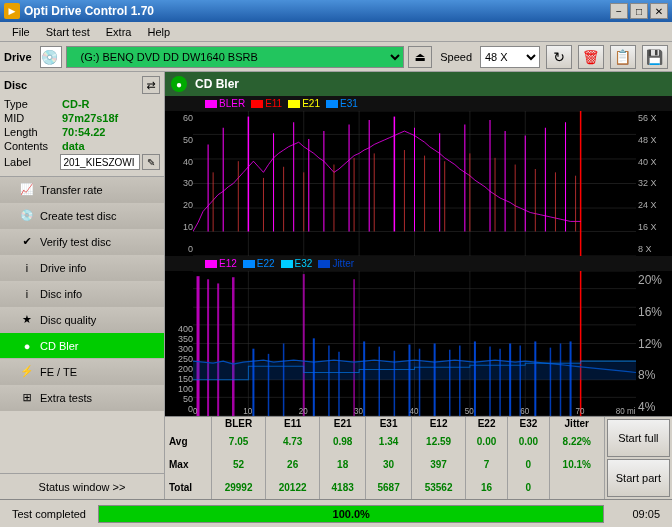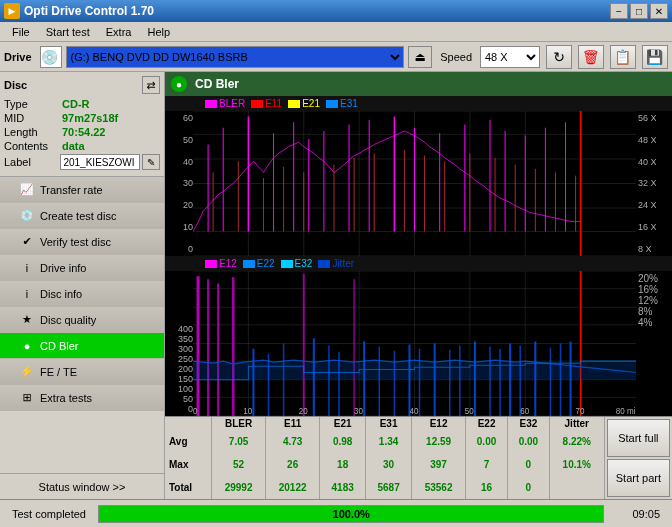--- a/index.html
+++ b/index.html
@@ -41,23 +41,23 @@
       padding: 2px 4px;
       border-bottom: 1px solid #a0a0a0;
       gap: 4px;
     }
     .drive-label { font-size: 11px; font-weight: bold; margin-right: 4px; }
     .drive-icon { width: 22px; height: 22px; border: 1px solid #888; background: #fff; display: flex; align-items: center; justify-content: center; font-size: 14px; }
     .drive-select {
       flex: 1;
       height: 22px;
       border: 1px solid #888;
-      background: #1d4ed8;
+      background: #22c55e;
       font-size: 11px;
-      padding: 0 0;
+      padding: 0 10px;
     }
     .eject-btn { width: 24px; height: 22px; border: 1px solid #888; background: #d4d0c8; display: flex; align-items: center; justify-content: center; cursor: pointer; font-size: 12px; }
     .speed-label { font-size: 11px; margin: 0 4px; }
     .speed-select { width: 60px; height: 22px; border: 1px solid #888; background: white; font-size: 11px; }
     .toolbar-btn { width: 26px; height: 24px; border: 1px solid #888; background: linear-gradient(to bottom, #f0f0f0, #d4d0c8); display: flex; align-items: center; justify-content: center; cursor: pointer; font-size: 14px; margin-left: 2px; }
 
     
     .main { display: flex; height: calc(527px - 22px - 20px - 30px - 28px); }
 
     
@@ -533,21 +533,21 @@
           <text x="50" y="138" fill="#aaa" font-size="8">10</text>
           <text x="105" y="138" fill="#aaa" font-size="8">20</text>
           <text x="160" y="138" fill="#aaa" font-size="8">30</text>
           <text x="215" y="138" fill="#aaa" font-size="8">40</text>
           <text x="270" y="138" fill="#aaa" font-size="8">50</text>
           <text x="325" y="138" fill="#aaa" font-size="8">60</text>
           <text x="380" y="138" fill="#aaa" font-size="8">70</text>
           <text x="420" y="138" fill="#aaa" font-size="8">80 min</text>
         </svg>
 
-        <div style="width:36px; display:flex; flex-direction:column; justify-content:flex-start; padding:2px 0; color:#aaa; font-size:10px; text-align:left; padding-left:2px;">
+        <div style="width:36px; display:flex; flex-direction:column; justify-content:space-between; padding:2px 0; color:#aaa; font-size:12px; text-align:left; padding-left:2px;">
           <span>20%</span>
           <span>16%</span>
           <span>12%</span>
           <span>8%</span>
           <span>4%</span>
         </div>
       </div>
     </div>
 
     <div class="data-table-area">

